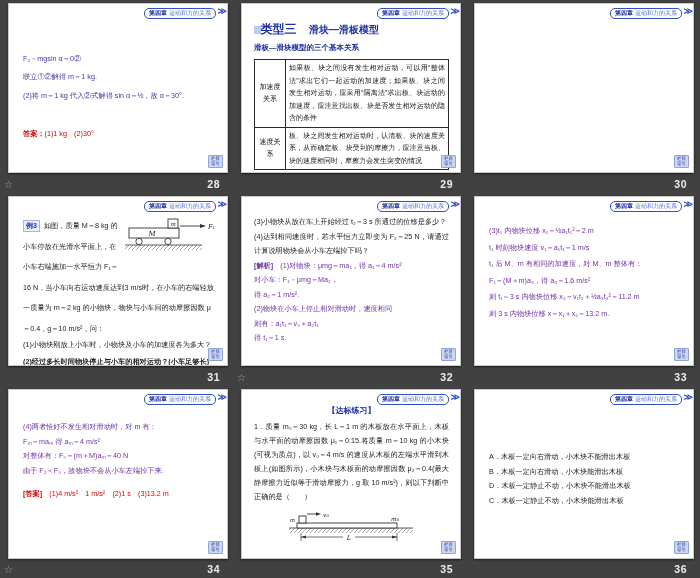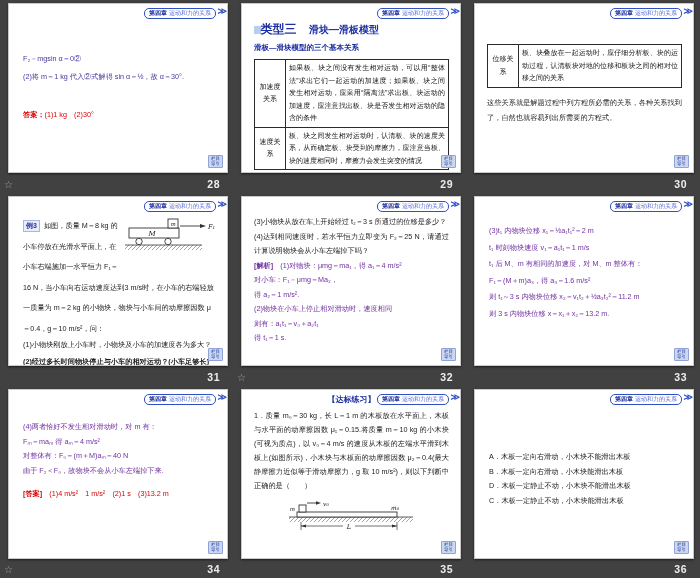--- a/index.html
+++ b/index.html
@@ -36,20 +36,21 @@
 <body>
 
 <div class="grid">
 
   <div class="cell">
     <div class="slide">
       <div class="hdr"><span class="chap">第四章</span><span class="ttl">运动和力的关系</span></div>
       <div class="chev">≫</div>
       <div class="content" style="top:48px;">
         <div class="t indigo" style="margin-bottom:5px;">F₂－mgsin α＝0②</div>
+        <div class="t indigo" style="margin-bottom:6px;">联立①②解得 m＝1 kg.</div>
         <div class="t indigo" style="margin-bottom:25px;">(2)将 m＝1 kg 代入②式解得 sin α＝½，故 α＝30°.</div>
         <div class="t red"><span class="bold">答案：</span><span>(1)1 kg　(2)30°</span></div>
       </div>
       <div class="cicon">栏目导引</div>
     </div>
     <div class="star">☆</div>
     <div class="pagenum">28</div>
   </div>
 
   <div class="cell">
@@ -78,31 +79,20 @@
       </div>
       <div class="cicon">栏目导引</div>
     </div>
     <div class="pagenum">29</div>
   </div>
 
   <div class="cell">
     <div class="slide">
       <div class="hdr"><span class="chap">第四章</span><span class="ttl">运动和力的关系</span></div>
       <div class="chev">≫</div>
-      <div class="content" style="top:40px;left:12px;">
-        <table class="k">
-          <tbody>
-              <tr>
-            <td class="hd">位移关系</td>
-            <td style="text-align:justify;">板、块叠放在一起运动时，应仔细分析板、块的运动过程，认清板块对地的位移和板块之间的相对位移之间的关系</td>
-          </tr>
-        </tbody>
-          </table>
-        <div class="t" style="margin-top:7px;line-height:15px;">这些关系就是解题过程中列方程所必需的关系，各种关系找到了，自然也就容易列出所需要的方程式。</div>
-      </div>
       <div class="cicon">栏目导引</div>
     </div>
     <div class="pagenum">30</div>
   </div>
 
   <div class="cell">
     <div class="slide">
       <div class="hdr"><span class="chap">第四章</span><span class="ttl">运动和力的关系</span></div>
       <div class="chev">≫</div>
       <div class="content" style="top:17px;">
@@ -186,21 +176,21 @@
       <div class="cicon">栏目导引</div>
     </div>
     <div class="star">☆</div>
     <div class="pagenum">34</div>
   </div>
 
   <div class="cell">
     <div class="slide">
       <div class="hdr"><span class="chap">第四章</span><span class="ttl">运动和力的关系</span></div>
       <div class="chev">≫</div>
-      <div class="content" style="top:4px;left:12px;">
+      <div class="content" style="top:15px;left:12px;">
         <div class="bluetitle ctr" style="font-size:8px;margin-bottom:4px;">【达标练习】</div>
         <div class="t" style="line-height:14px;">1．质量 m₀＝30 kg，长 L＝1 m 的木板放在水平面上，木板与水平面的动摩擦因数 μ₁＝0.15.将质量 m＝10 kg 的小木块(可视为质点)，以 v₀＝4 m/s 的速度从木板的左端水平滑到木板上(如图所示)，小木块与木板面的动摩擦因数 μ₂＝0.4(最大静摩擦力近似等于滑动摩擦力，g 取 10 m/s²)，则以下判断中正确的是（　　）</div>
         <div class="ctr" style="margin-top:4px;">
           <svg width="130" height="36" viewBox="0 0 130 36">
             <defs>
               <pattern id="h2" width="4" height="4" patternUnits="userSpaceOnUse">
                   <path d="M0 4 L4 0" stroke="#666" stroke-width="0.6"></path>
                 </pattern>
             </defs>
             <rect x="2" y="20" width="124" height="5" fill="url(#h2)"></rect>

